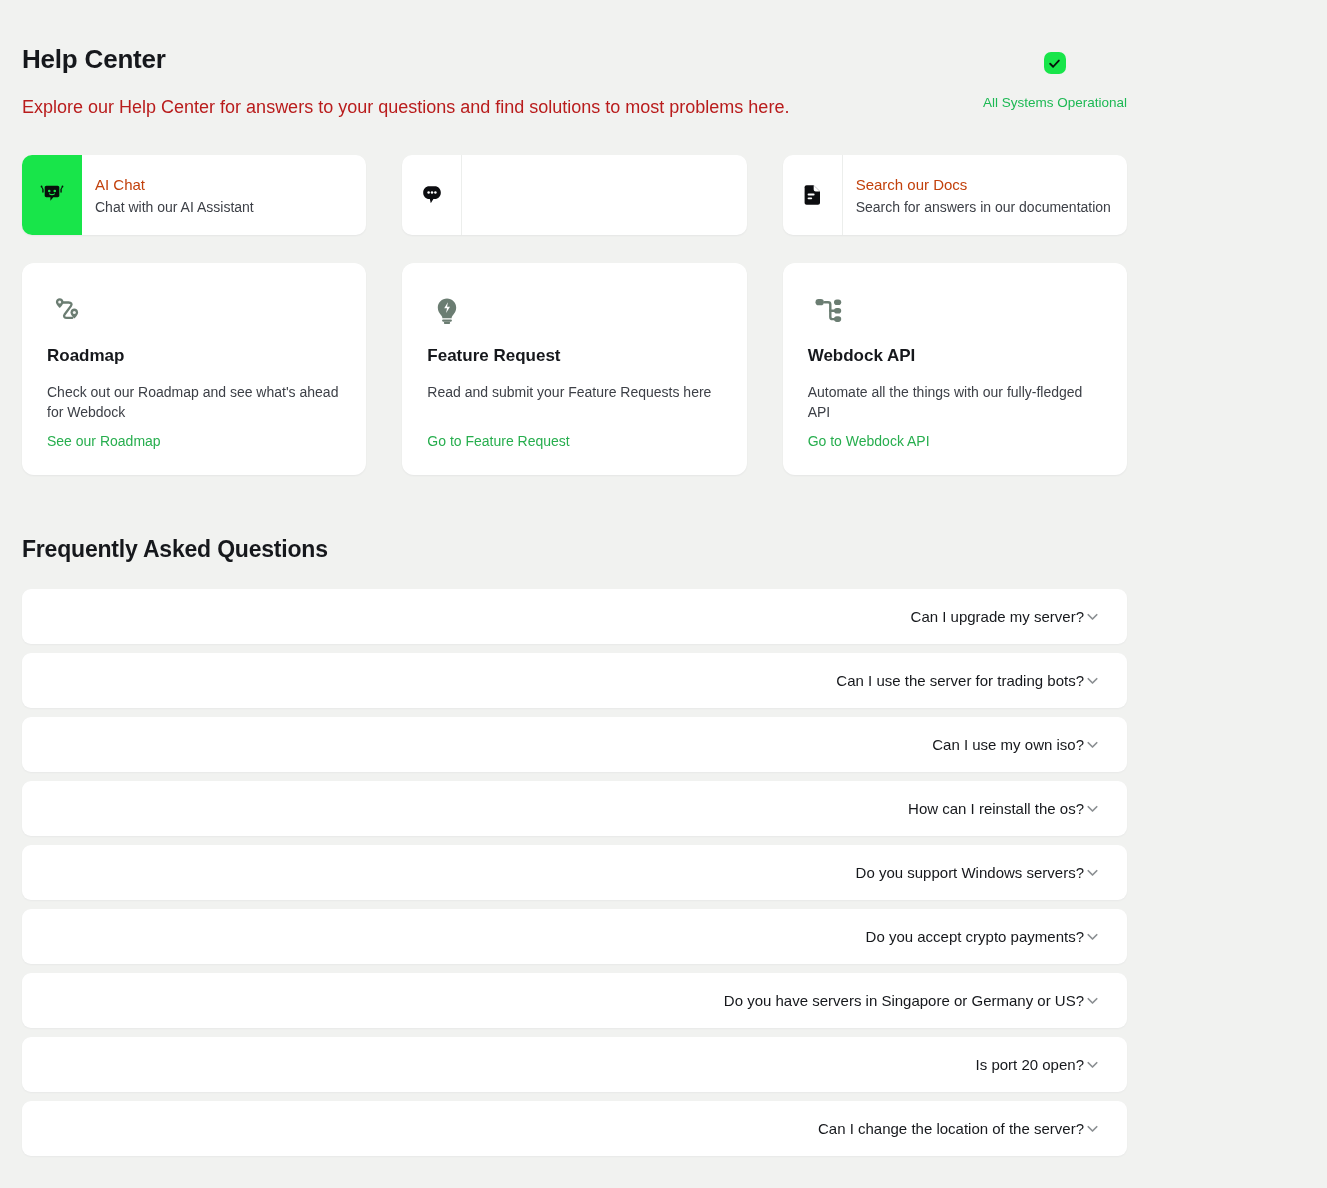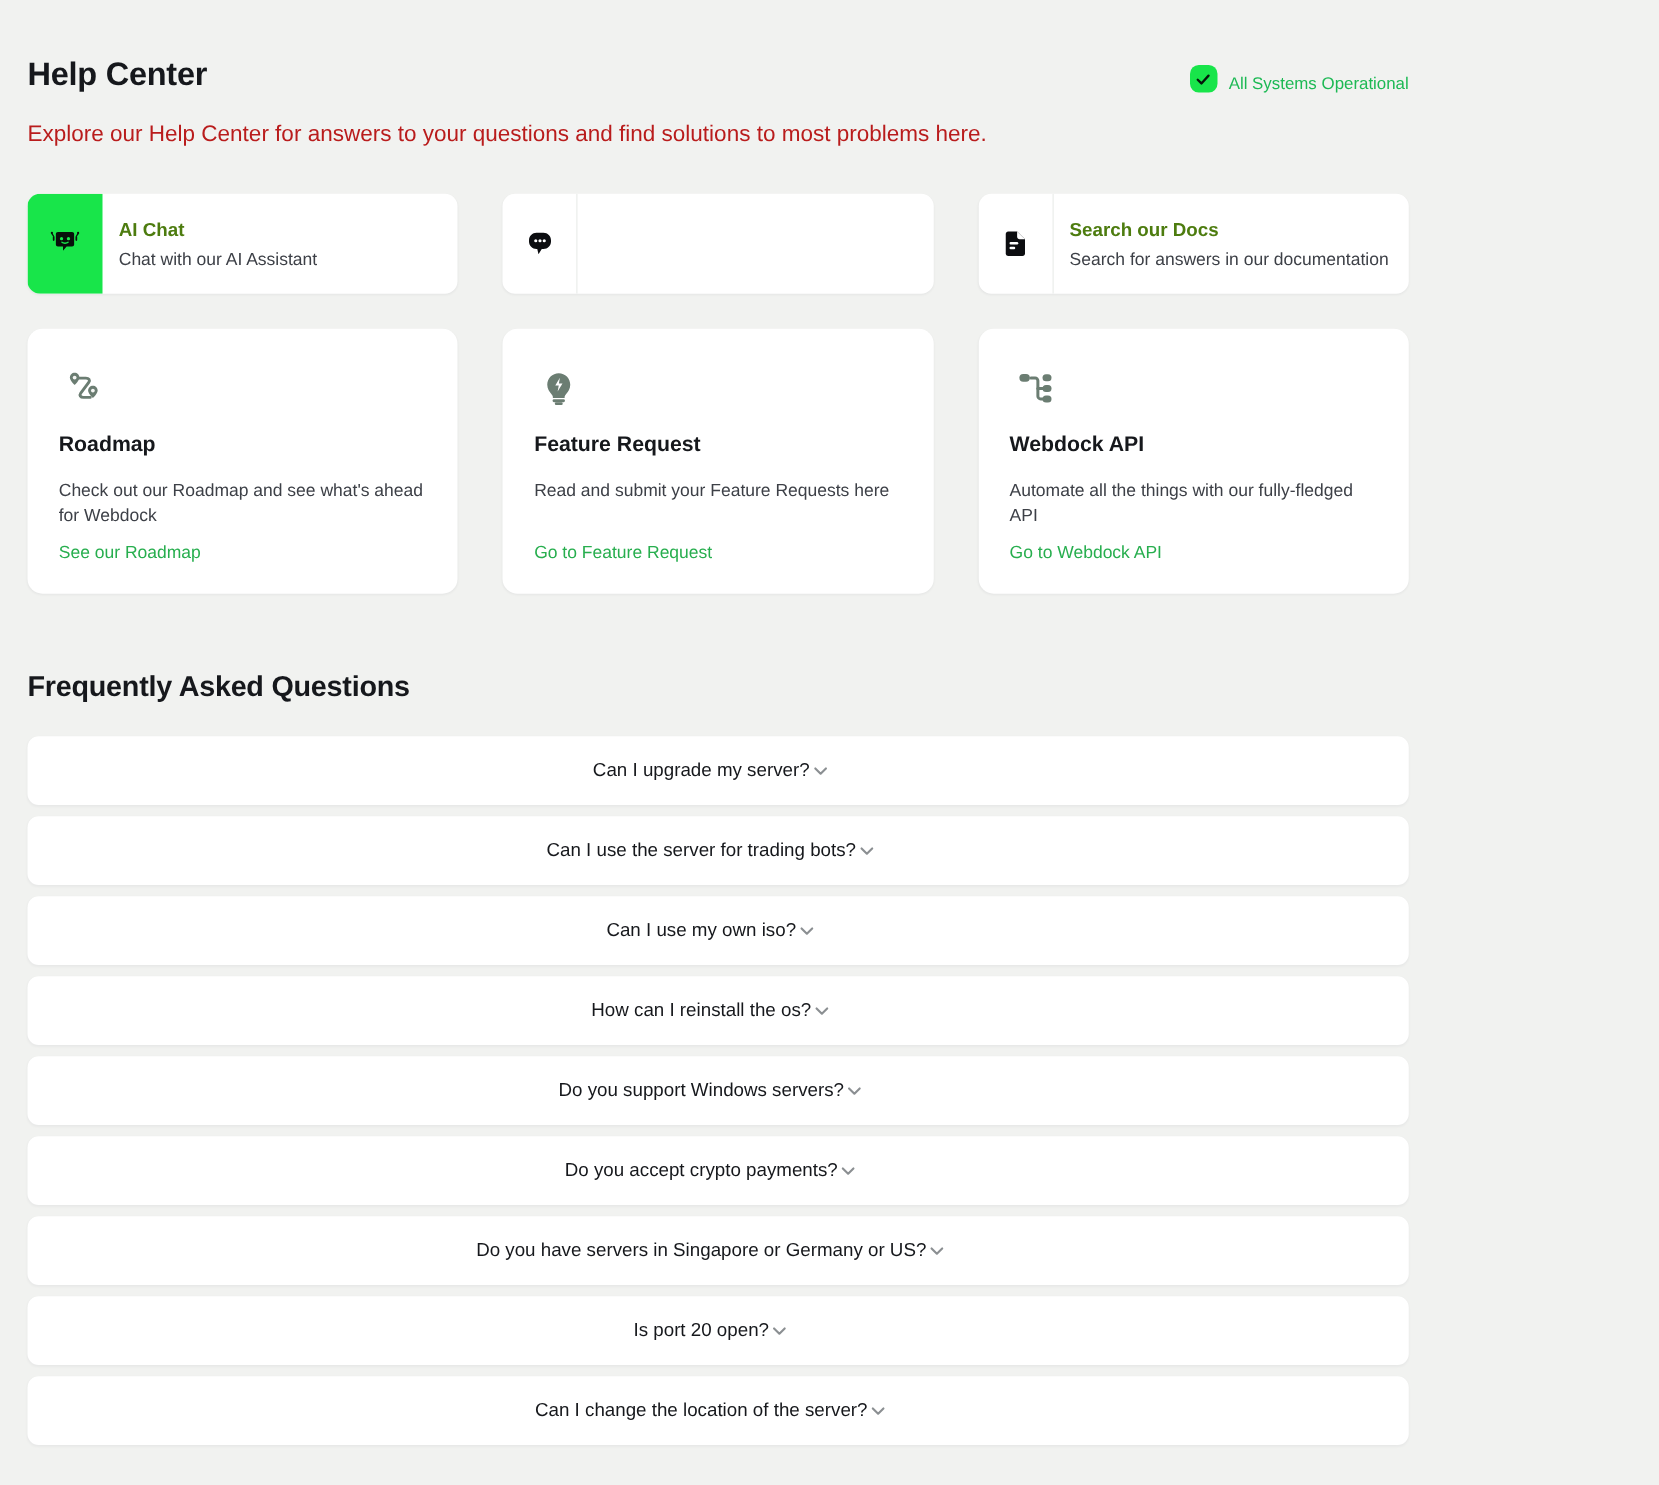--- a/index.html
+++ b/index.html
@@ -28,23 +28,24 @@
     line-height: 1.2;
   }
   .subtitle {
     margin-top: 20px;
     font-size: 18px;
     color: #b91c1c;
     line-height: 1.35;
   }
   .status-badge {
     display: flex;
-    align-items: flex-end;
-    gap: 9px;
+    align-items: center;
+    gap: 21px;
     margin-top: 8px;
+    flex-direction: column;
   }
   .status-check {
     width: 22px; height: 22px;
     border-radius: 7px;
     background: #18e54a;
     display: flex; align-items: center; justify-content: center;
   }
   .status-text {
     font-size: 13.5px;
     color: #1db954;
@@ -79,22 +80,22 @@
     border-right: none;
   }
   .quick-body {
     display: flex;
     flex-direction: column;
     justify-content: center;
     padding-left: 13px;
   }
   .quick-title {
     font-size: 15px;
-    font-weight: 700;
-    color: #4d7c0f;
+    font-weight: 400;
+    color: #c2410c;
     line-height: 1.3;
   }
   .quick-sub {
     font-size: 14px;
     color: #3d4047;
     margin-top: 4px;
     line-height: 1.3;
   }
 
   
@@ -145,21 +146,21 @@
     margin-top: 61px;
     letter-spacing: -0.2px;
   }
   .faq-list { margin-top: 26px; display: flex; flex-direction: column; gap: 9px; }
   .faq-item {
     background: #ffffff;
     border-radius: 9px;
     height: 55px;
     display: flex;
     align-items: center;
-    justify-content: center;
+    justify-content: flex-end;
     padding: 0 26px 0 16px;
     box-shadow: 0 1px 2px rgba(16,24,40,0.04);
   }
   .faq-q {
     font-size: 15px;
     color: #16181c;
     font-weight: 400;
   }
   .faq-chevron { display: flex; align-items: center; }
 </style>

